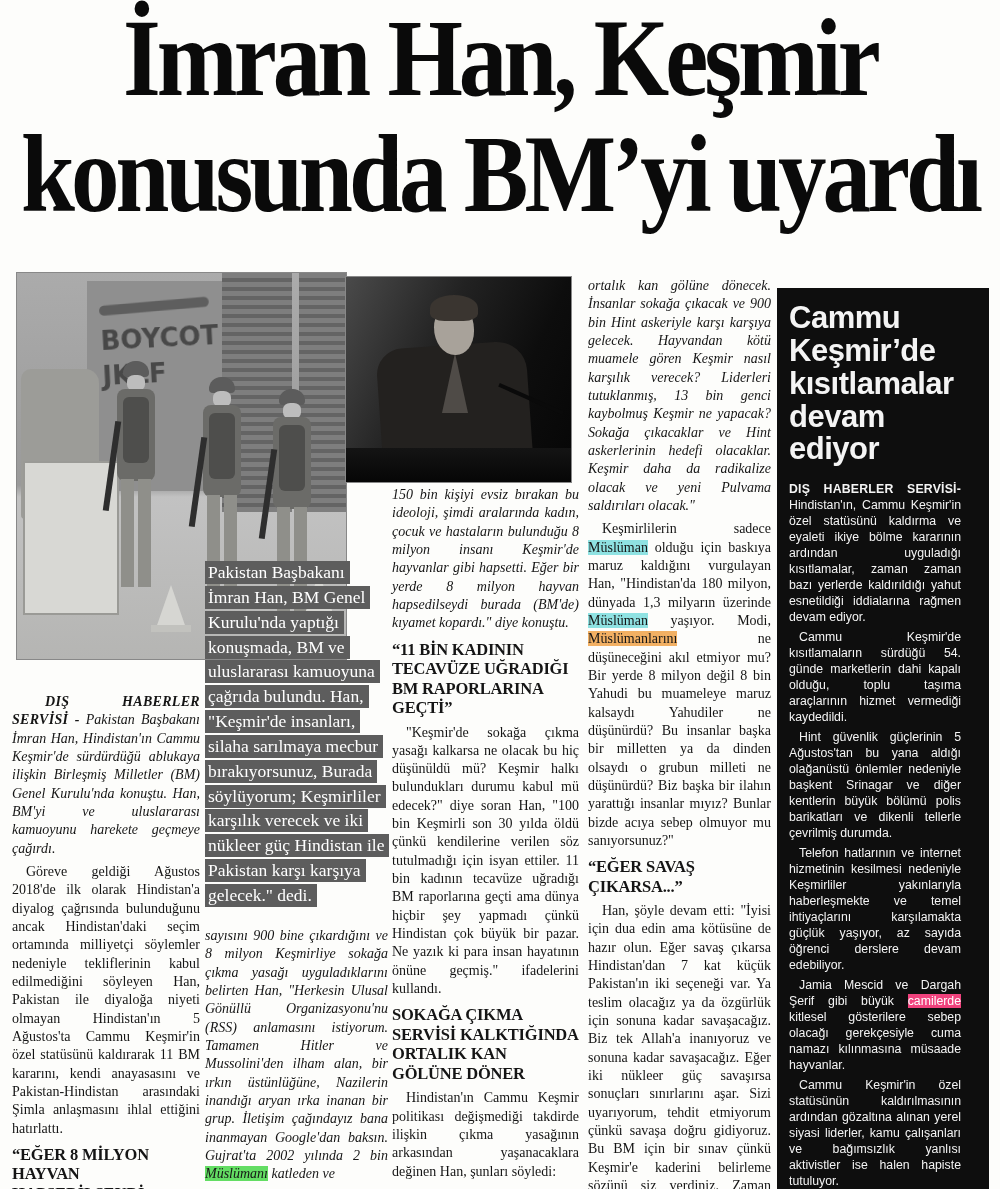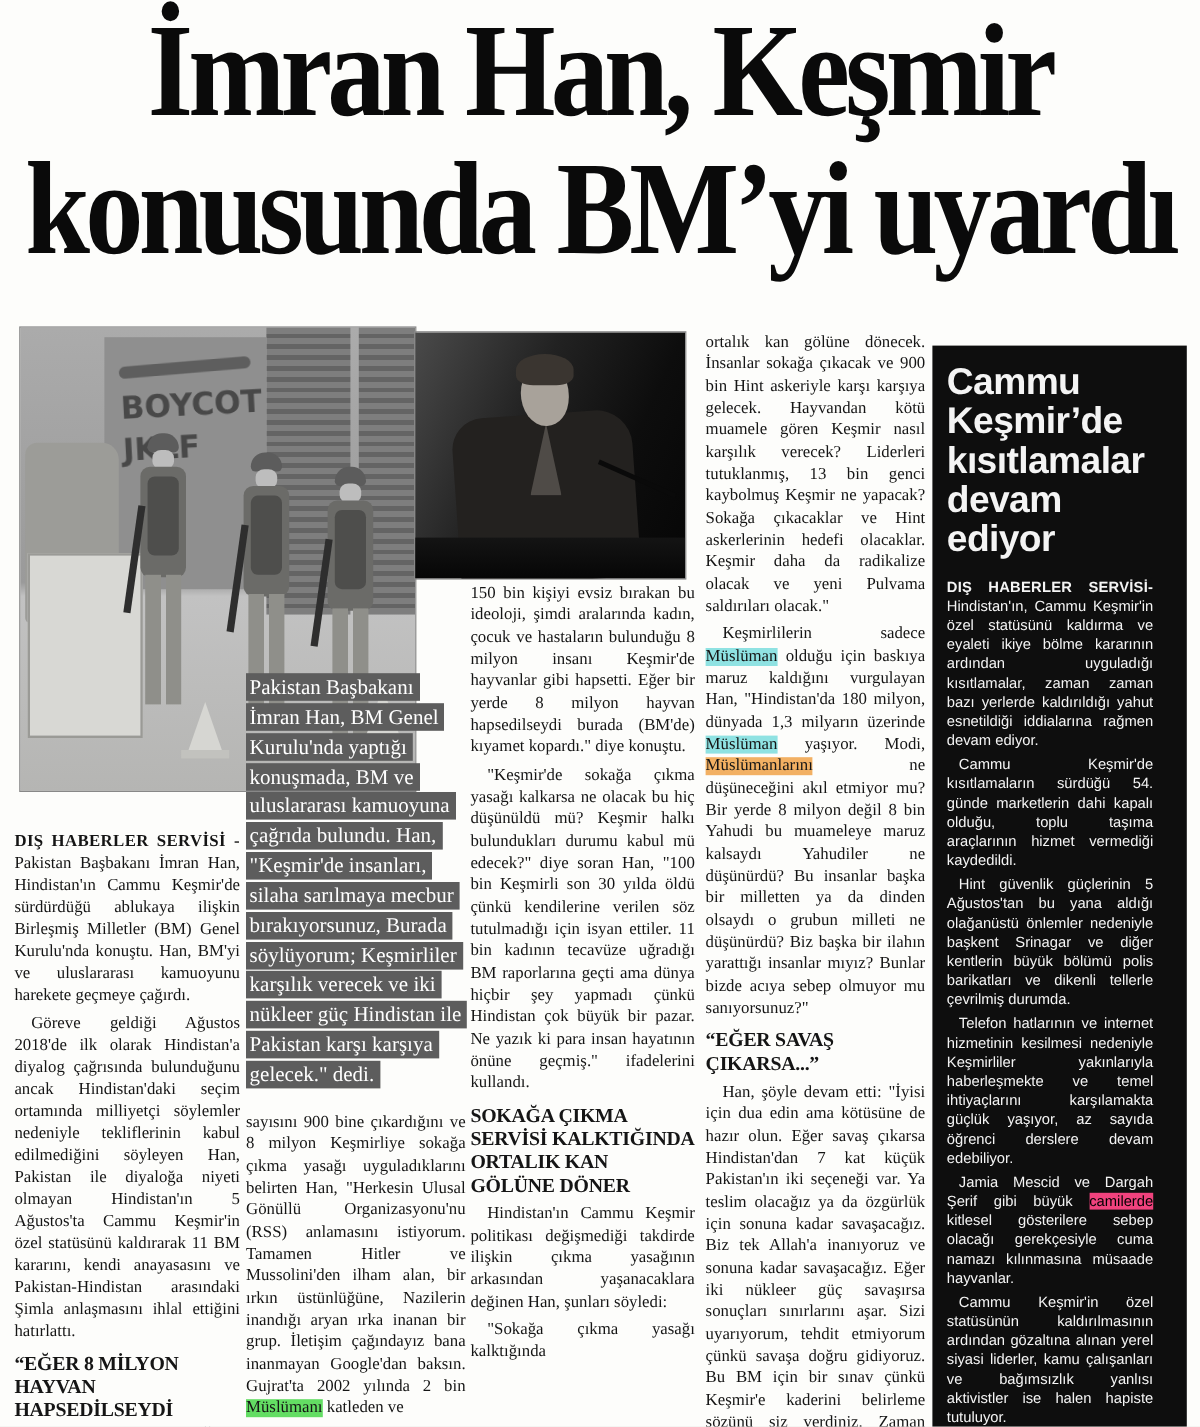--- a/index.html
+++ b/index.html
@@ -46,34 +46,34 @@
 
   
   #pull-quote{position:absolute;left:205px;top:560px;width:184px;z-index:5;
      font-size:17.5px;line-height:1.42;color:#fff;}
   #pull-quote span{background:#5d5d5d;padding:1px 5px 2px 3px;
      -webkit-box-decoration-break:clone;box-decoration-break:clone;}
 
   
   .col{position:absolute;font-size:14px;line-height:1.31;text-align:justify;}
   .col p{margin:0 0 5px 0;text-indent:14px;}
-  .col p.noindent{text-indent:0;}
-  .dateline{font-weight:bold;letter-spacing:.3px;}
+  .col p.noindent{text-indent:0;font-style:italic;}
+  .dateline{font-weight:bold;letter-spacing:.3px;margin-left:33px;}
   .subhead{font-weight:bold;font-size:16.5px;line-height:1.18;text-align:left;text-indent:0;
            margin:7px 0 6px 0;letter-spacing:-.2px;}
   #col1{left:12px;top:693px;width:188px;}
   #col2{left:205px;top:927px;width:183px;}
   #col3{left:392px;top:486px;width:187px;}
   #col4{left:588px;top:277px;width:183px;}
 
   
   .hl-green{background:#63dd63;}
   .hl-cyan{background:#8fe2e2;}
   .hl-orange{background:#f2b063;}
-  .hl-pink{background:#f0427d;color:#000000;}
+  .hl-pink{background:#f0427d;color:#ffffff;}
 
   
   #sidebar{position:absolute;left:777px;top:288px;width:212px;height:1088px;background:#0e0e0e;
      color:#f4f4f4;font-family:"Liberation Sans","DejaVu Sans",sans-serif;
      padding:12px 28px 10px 12px;box-sizing:border-box;overflow:hidden;}
   #sidebar-title{font-weight:bold;font-size:31px;line-height:1.06;letter-spacing:-.5px;margin:2px 0 16px 0;}
   #sidebar .sp{font-size:12.3px;line-height:1.3;text-align:justify;margin:4px 0 3px 0;text-indent:10px;}
   #sidebar .sp.noindent{text-indent:0;}
   #sidebar .sdateline{font-weight:bold;letter-spacing:.2px;}
 </style>
@@ -145,20 +145,21 @@
     <div class="subhead">“EĞER 8 MİLYON HAYVAN HAPSEDİLSEYDİ KIYAMET KOPARDI”</div>
 
   </div>
 
   <div id="col2" class="col">
     <p class="noindent"><span>sayısını 900 bine çıkardığını ve 8 milyon Keşmirliye sokağa çıkma yasağı uyguladıklarını belirten Han, "Herkesin Ulusal Gönüllü Organizasyonu'nu (RSS) anlamasını istiyorum. Tamamen Hitler ve Mussolini'den ilham alan, bir ırkın üstünlüğüne, Nazilerin inandığı aryan ırka inanan bir grup. İletişim çağındayız bana inanmayan Google'dan baksın. Gujrat'ta 2002 yılında 2 bin </span><span class="hl-green">Müslümanı</span><span> katleden ve</span></p>
   </div>
 
   <div id="col3" class="col">
     <p class="noindent">150 bin kişiyi evsiz bırakan bu ideoloji, şimdi aralarında kadın, çocuk ve hastaların bulunduğu 8 milyon insanı Keşmir'de hayvanlar gibi hapsetti. Eğer bir yerde 8 milyon hayvan hapsedilseydi burada (BM'de) kıyamet kopardı." diye konuştu.</p>
+    <div class="subhead">“11 BİN KADININ TECAVÜZE UĞRADIĞI BM RAPORLARINA GEÇTİ”</div>
     <p>"Keşmir'de sokağa çıkma yasağı kalkarsa ne olacak bu hiç düşünüldü mü? Keşmir halkı bulundukları durumu kabul mü edecek?" diye soran Han, "100 bin Keşmirli son 30 yılda öldü çünkü kendilerine verilen söz tutulmadığı için isyan ettiler. 11 bin kadının tecavüze uğradığı BM raporlarına geçti ama dünya hiçbir şey yapmadı çünkü Hindistan çok büyük bir pazar. Ne yazık ki para insan hayatının önüne geçmiş." ifadelerini kullandı.</p>
     <div class="subhead">SOKAĞA ÇIKMA SERVİSİ KALKTIĞINDA ORTALIK KAN GÖLÜNE DÖNER</div>
     <p>Hindistan'ın Cammu Keşmir politikası değişmediği takdirde ilişkin çıkma yasağının arkasından yaşanacaklara değinen Han, şunları söyledi:</p>
     <p>"Sokağa çıkma yasağı kalktığında</p>
   </div>
 
   <div id="col4" class="col">
     <p class="noindent">ortalık kan gölüne dönecek. İnsanlar sokağa çıkacak ve 900 bin Hint askeriyle karşı karşıya gelecek. Hayvandan kötü muamele gören Keşmir nasıl karşılık verecek? Liderleri tutuklanmış, 13 bin genci kaybolmuş Keşmir ne yapacak? Sokağa çıkacaklar ve Hint askerlerinin hedefi olacaklar. Keşmir daha da radikalize olacak ve yeni Pulvama saldırıları olacak."</p>
     <p><span>Keşmirlilerin sadece </span><span class="hl-cyan">Müslüman</span><span> olduğu için baskıya maruz kaldığını vurgulayan Han, "Hindistan'da 180 milyon, dünyada 1,3 milyarın üzerinde </span><span class="hl-cyan">Müslüman</span><span> yaşıyor. Modi, </span><span class="hl-orange">Müslümanlarını</span><span> ne düşüneceğini akıl etmiyor mu? Bir yerde 8 milyon değil 8 bin Yahudi bu muameleye maruz kalsaydı Yahudiler ne düşünürdü? Bu insanlar başka bir milletten ya da dinden olsaydı o grubun milleti ne düşünürdü? Biz başka bir ilahın yarattığı insanlar mıyız? Bunlar bizde acıya sebep olmuyor mu sanıyorsunuz?"</span></p>
     <div class="subhead">“EĞER SAVAŞ ÇIKARSA...”</div>

